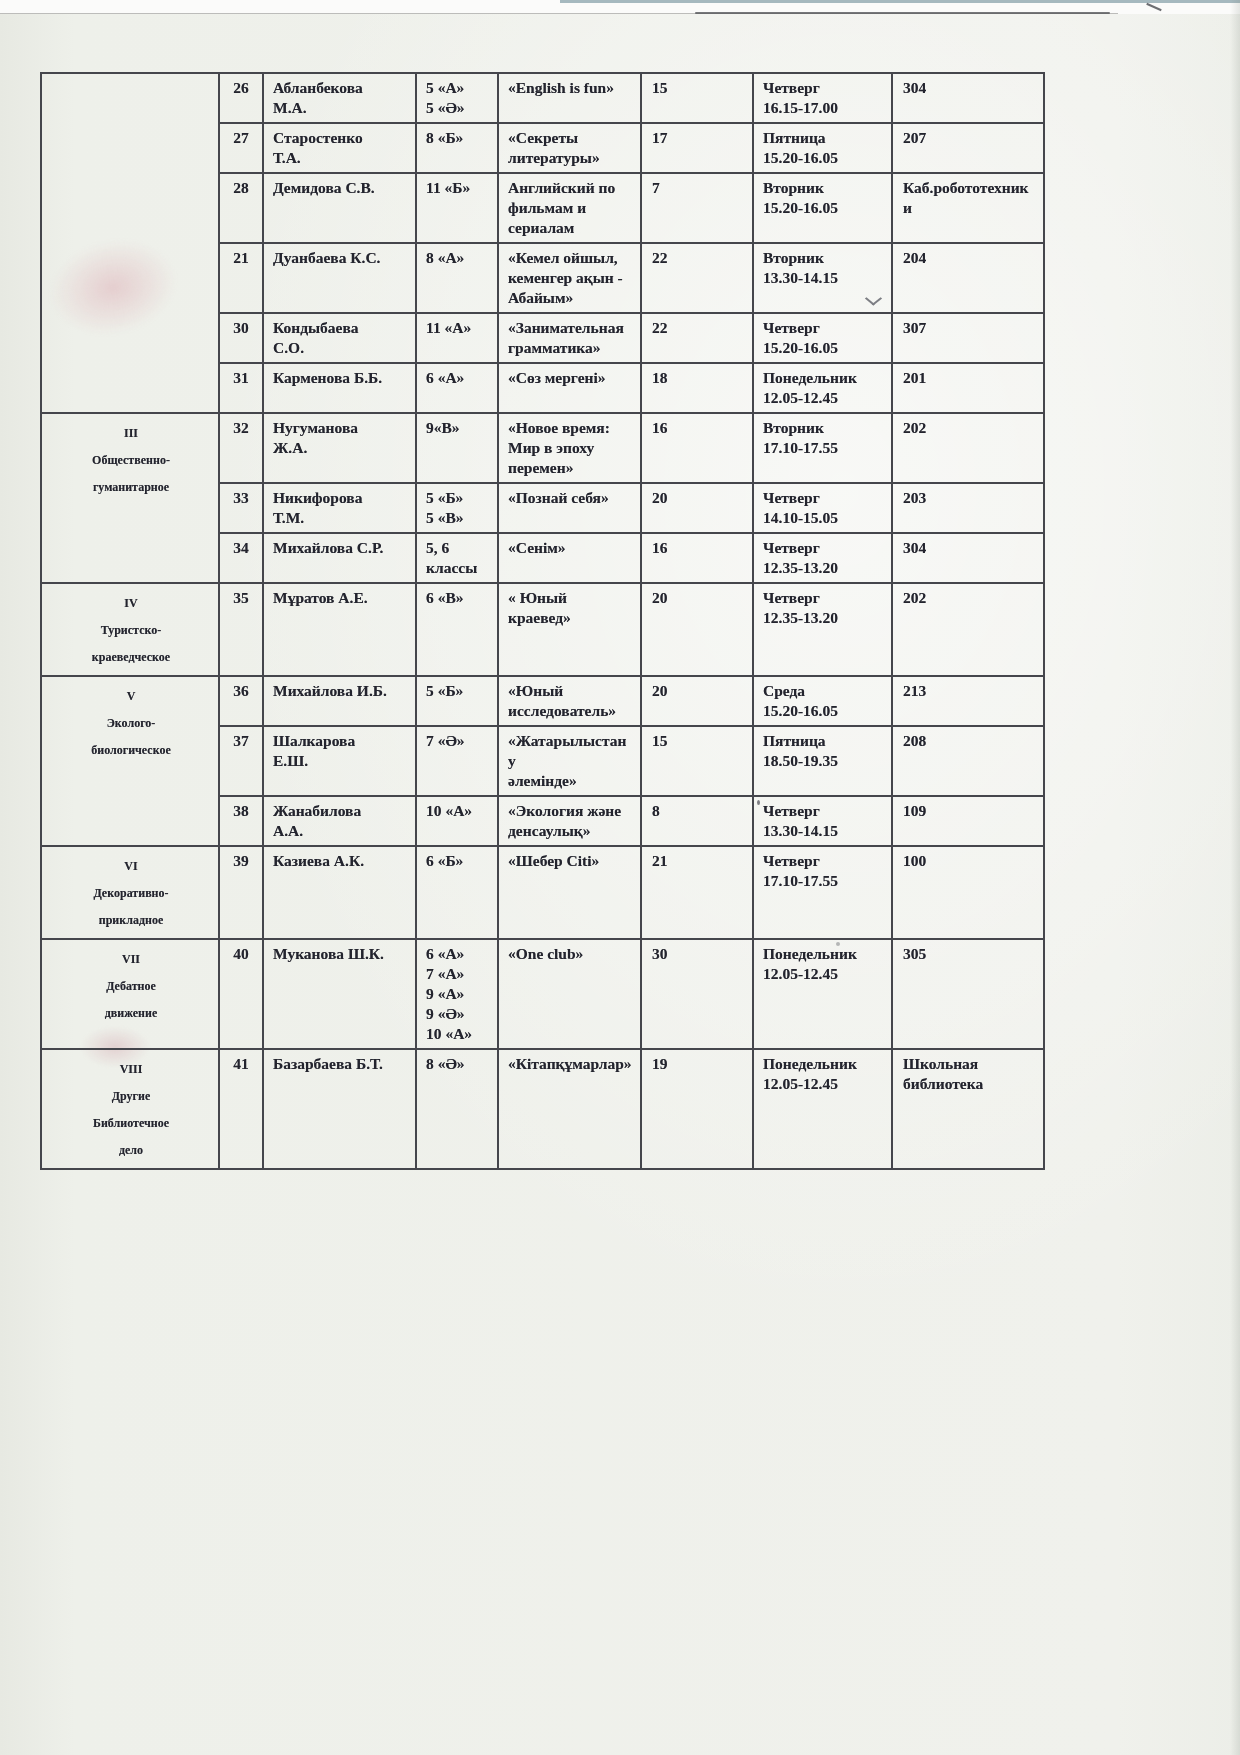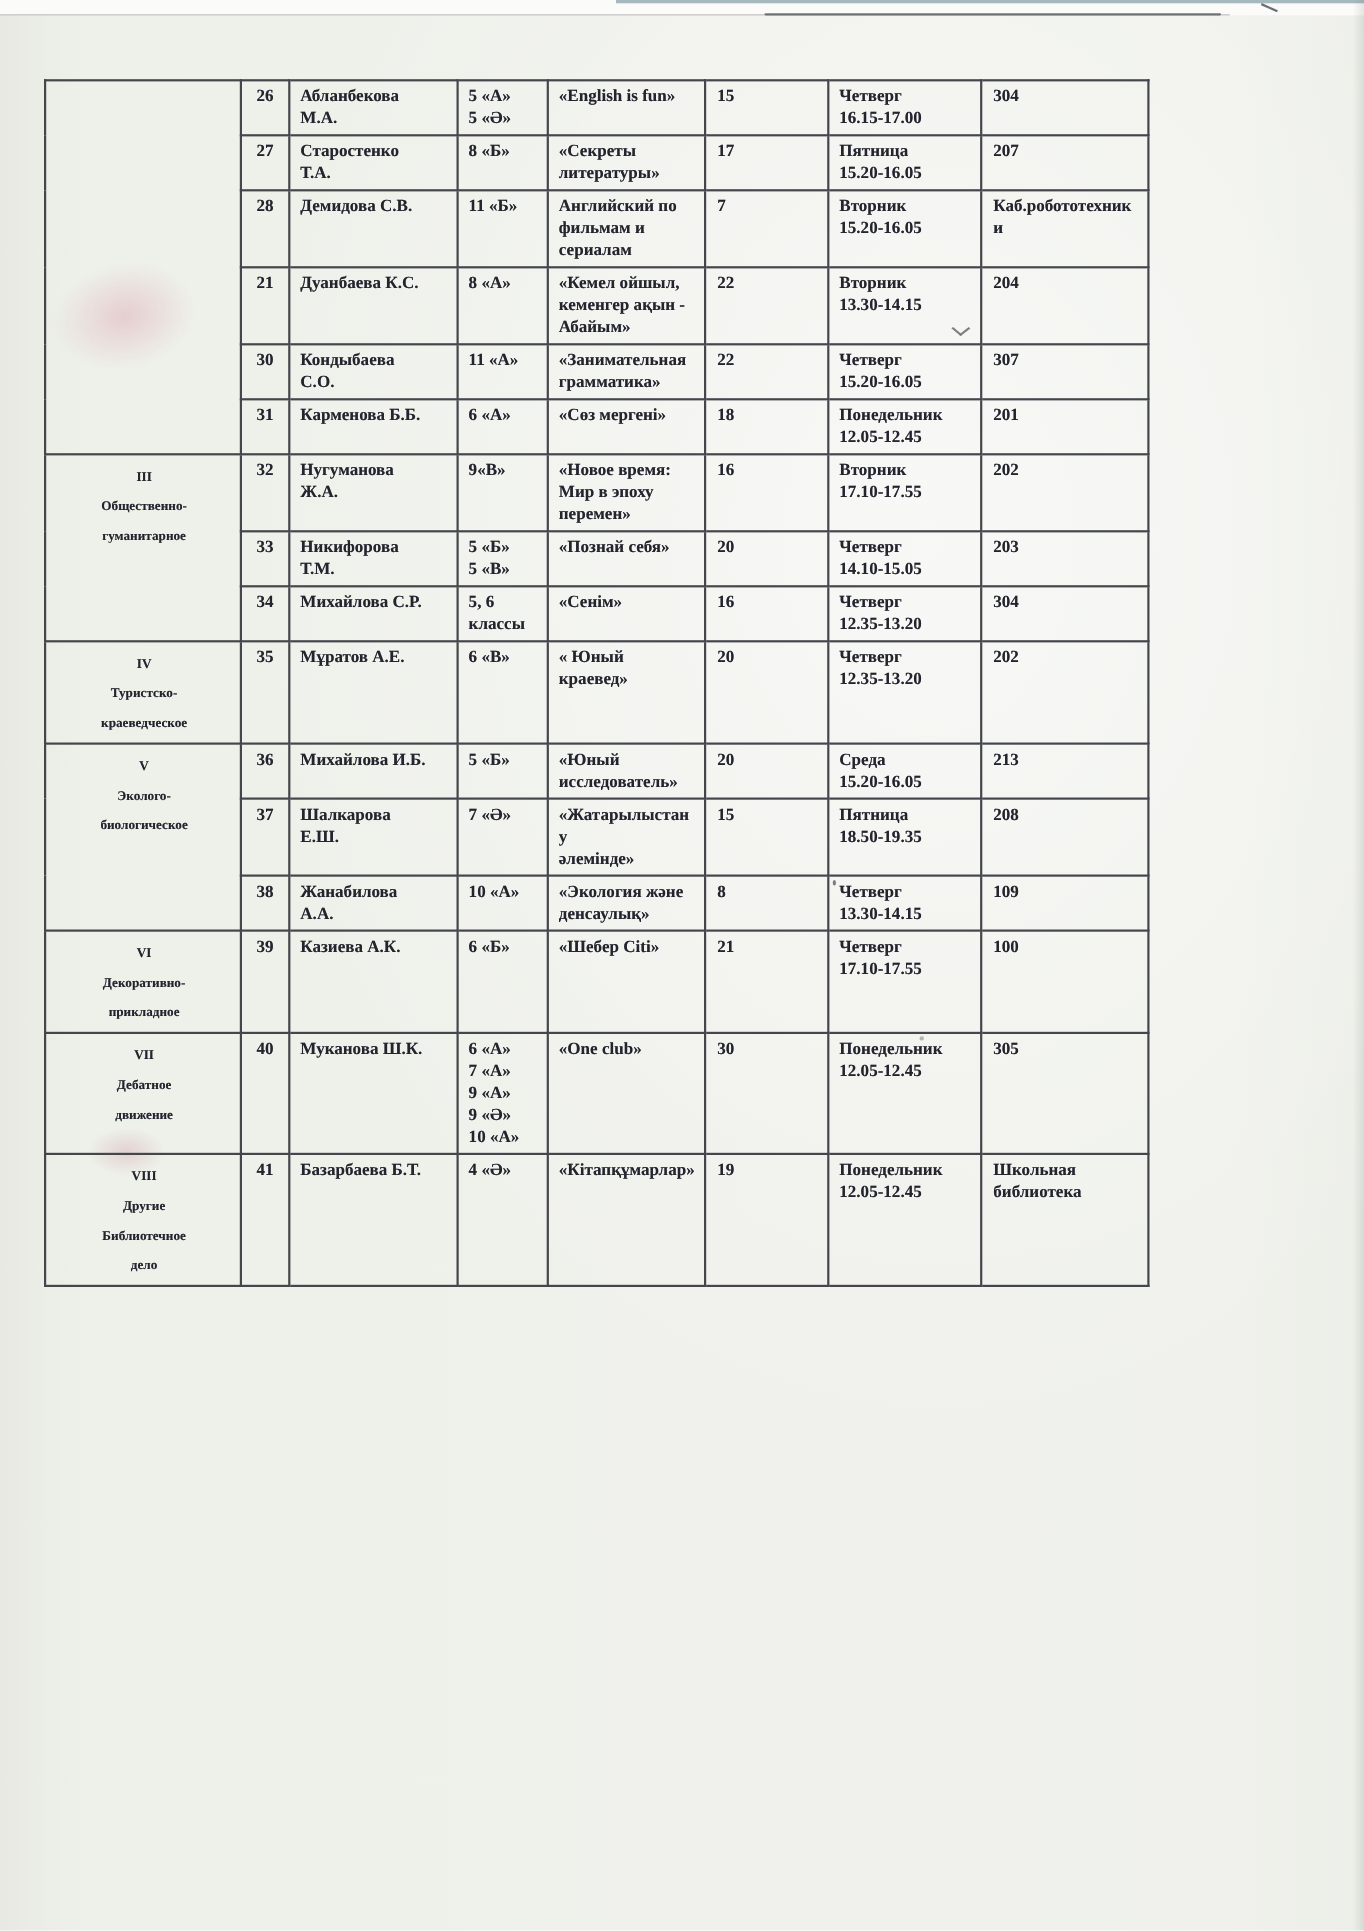--- a/index.html
+++ b/index.html
@@ -497,21 +497,21 @@
             <div>Библиотечное</div>
             <div>дело</div>
           </td>
           <td class="num-cell">
             <div>41</div>
           </td>
           <td class="teacher-cell">
             <div>Базарбаева Б.Т.</div>
           </td>
           <td class="class-cell">
-            <div>4 «Ә»</div>
+            <div>8 «Ә»</div>
           </td>
           <td class="club-cell">
             <div>«Кітапқұмарлар»</div>
           </td>
           <td class="count-cell">
             <div>19</div>
           </td>
           <td class="schedule-cell">
             <div>Понедельник</div>
             <div>12.05-12.45</div>

